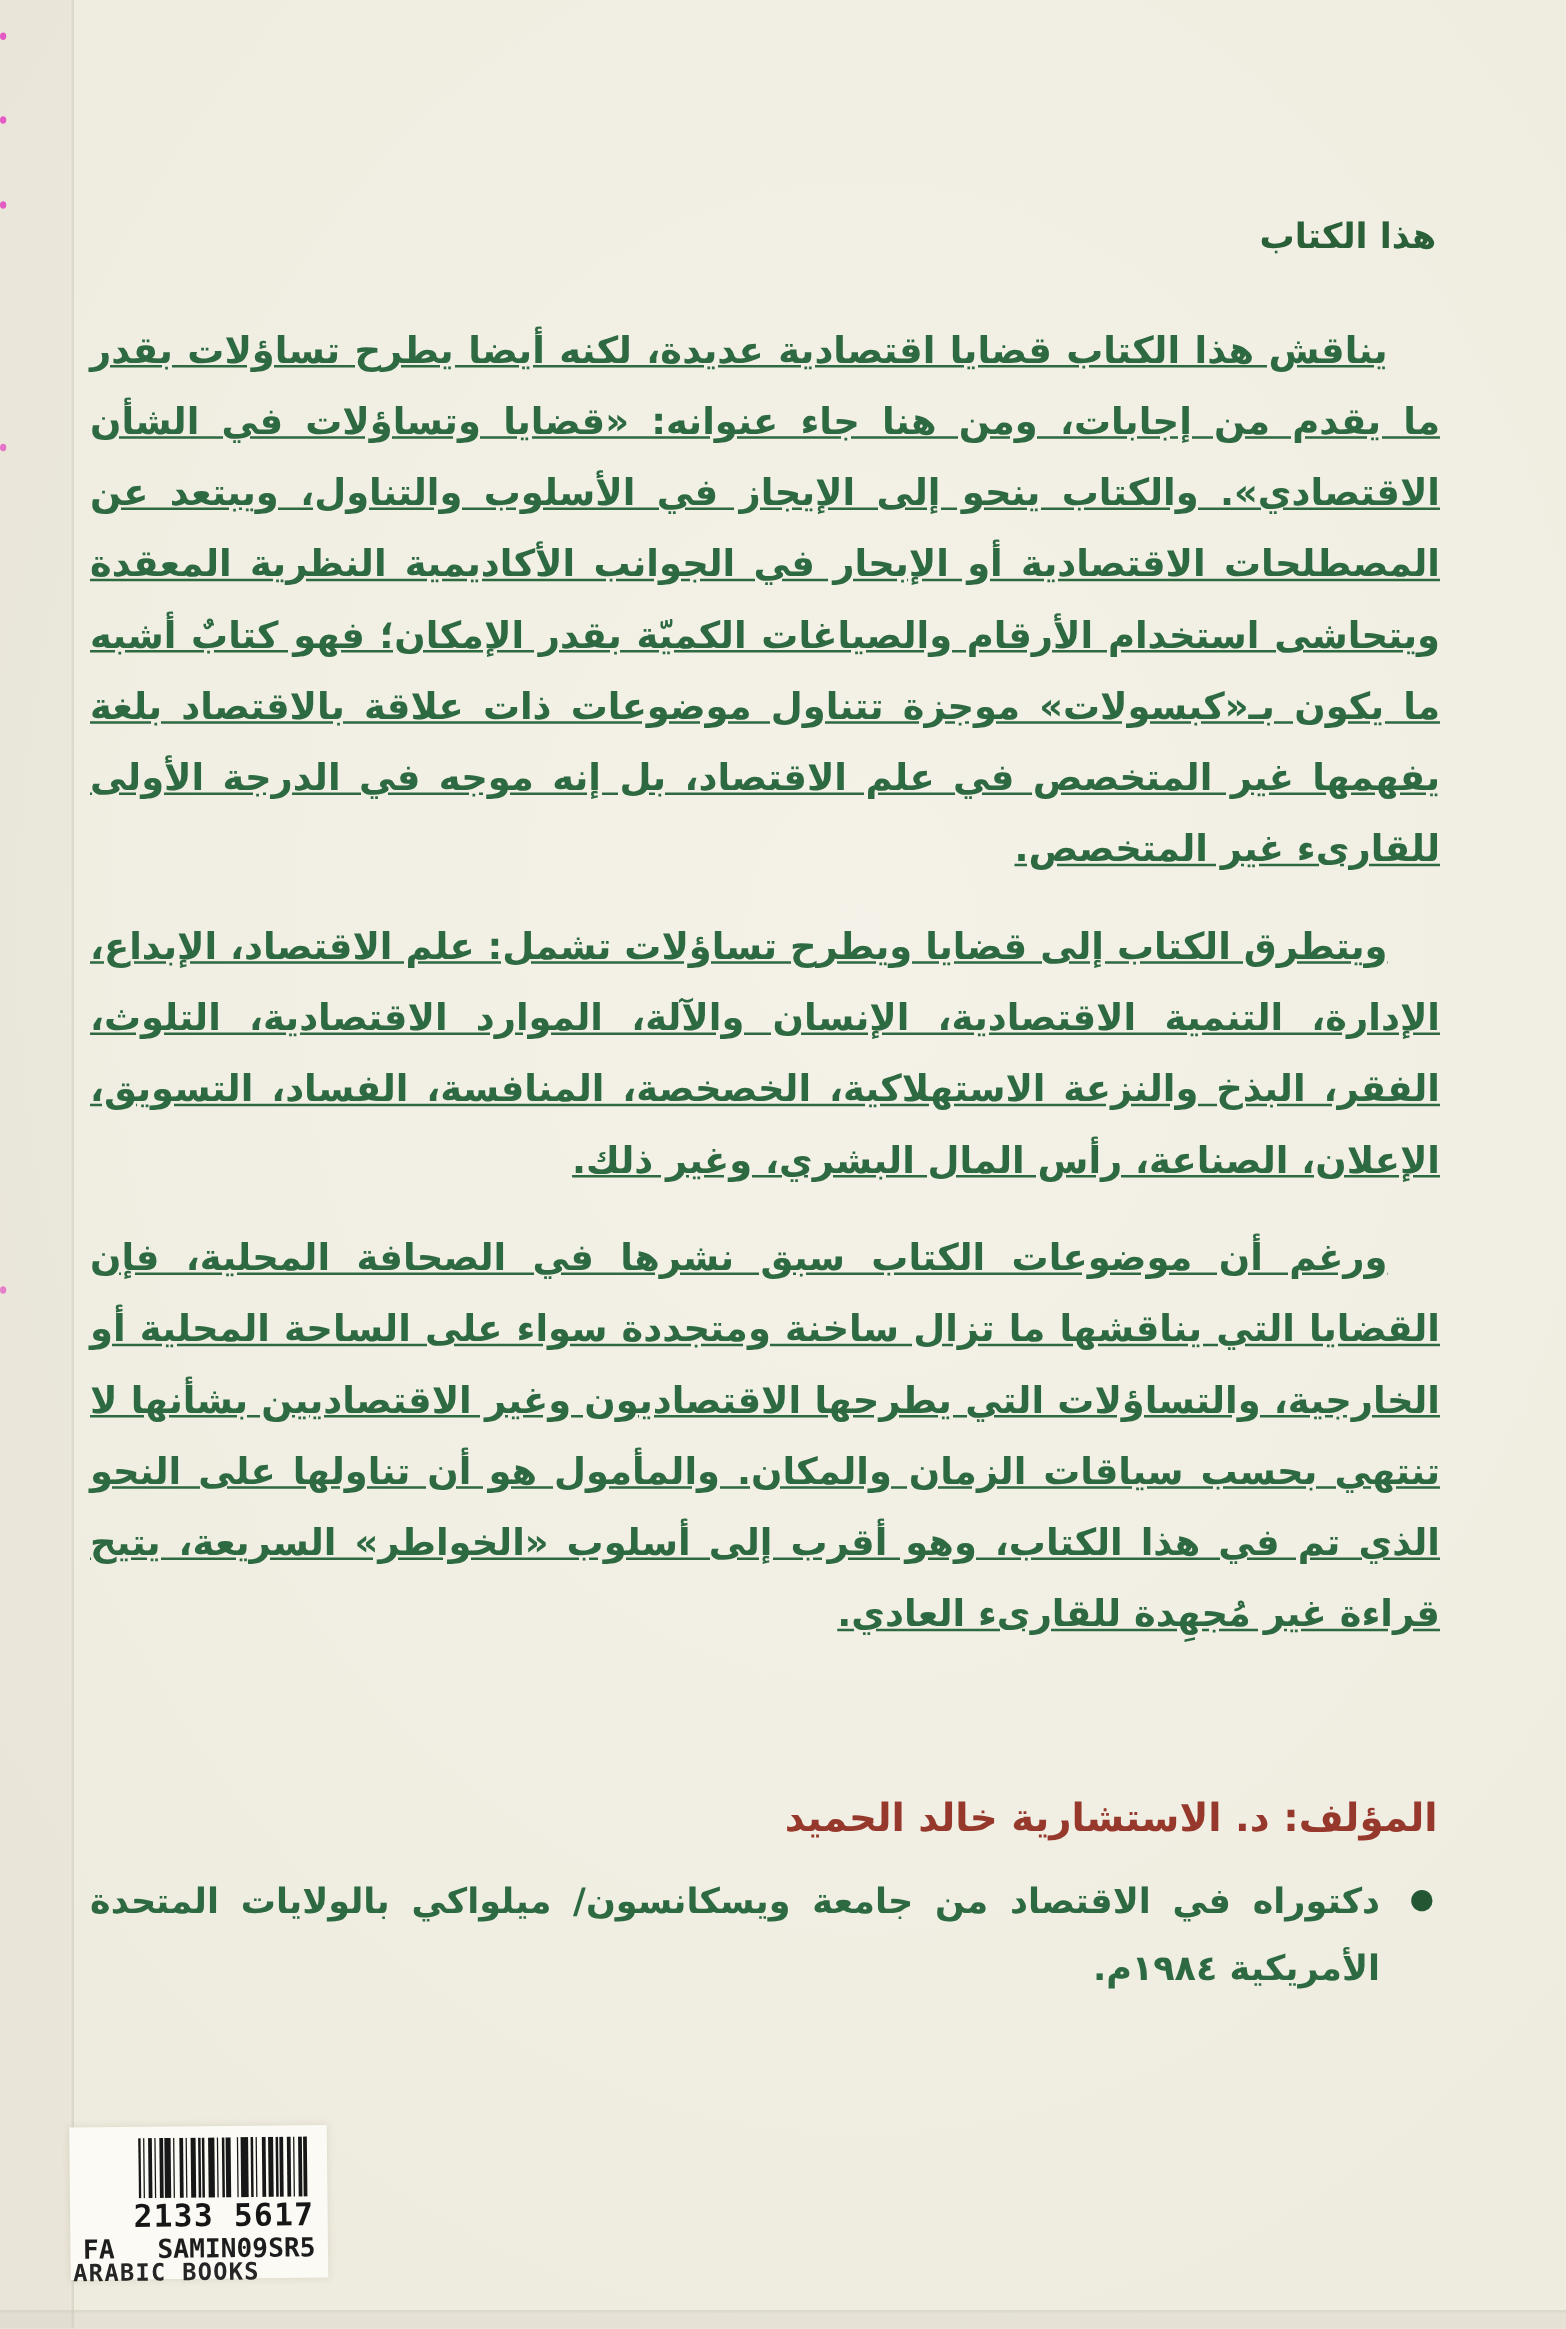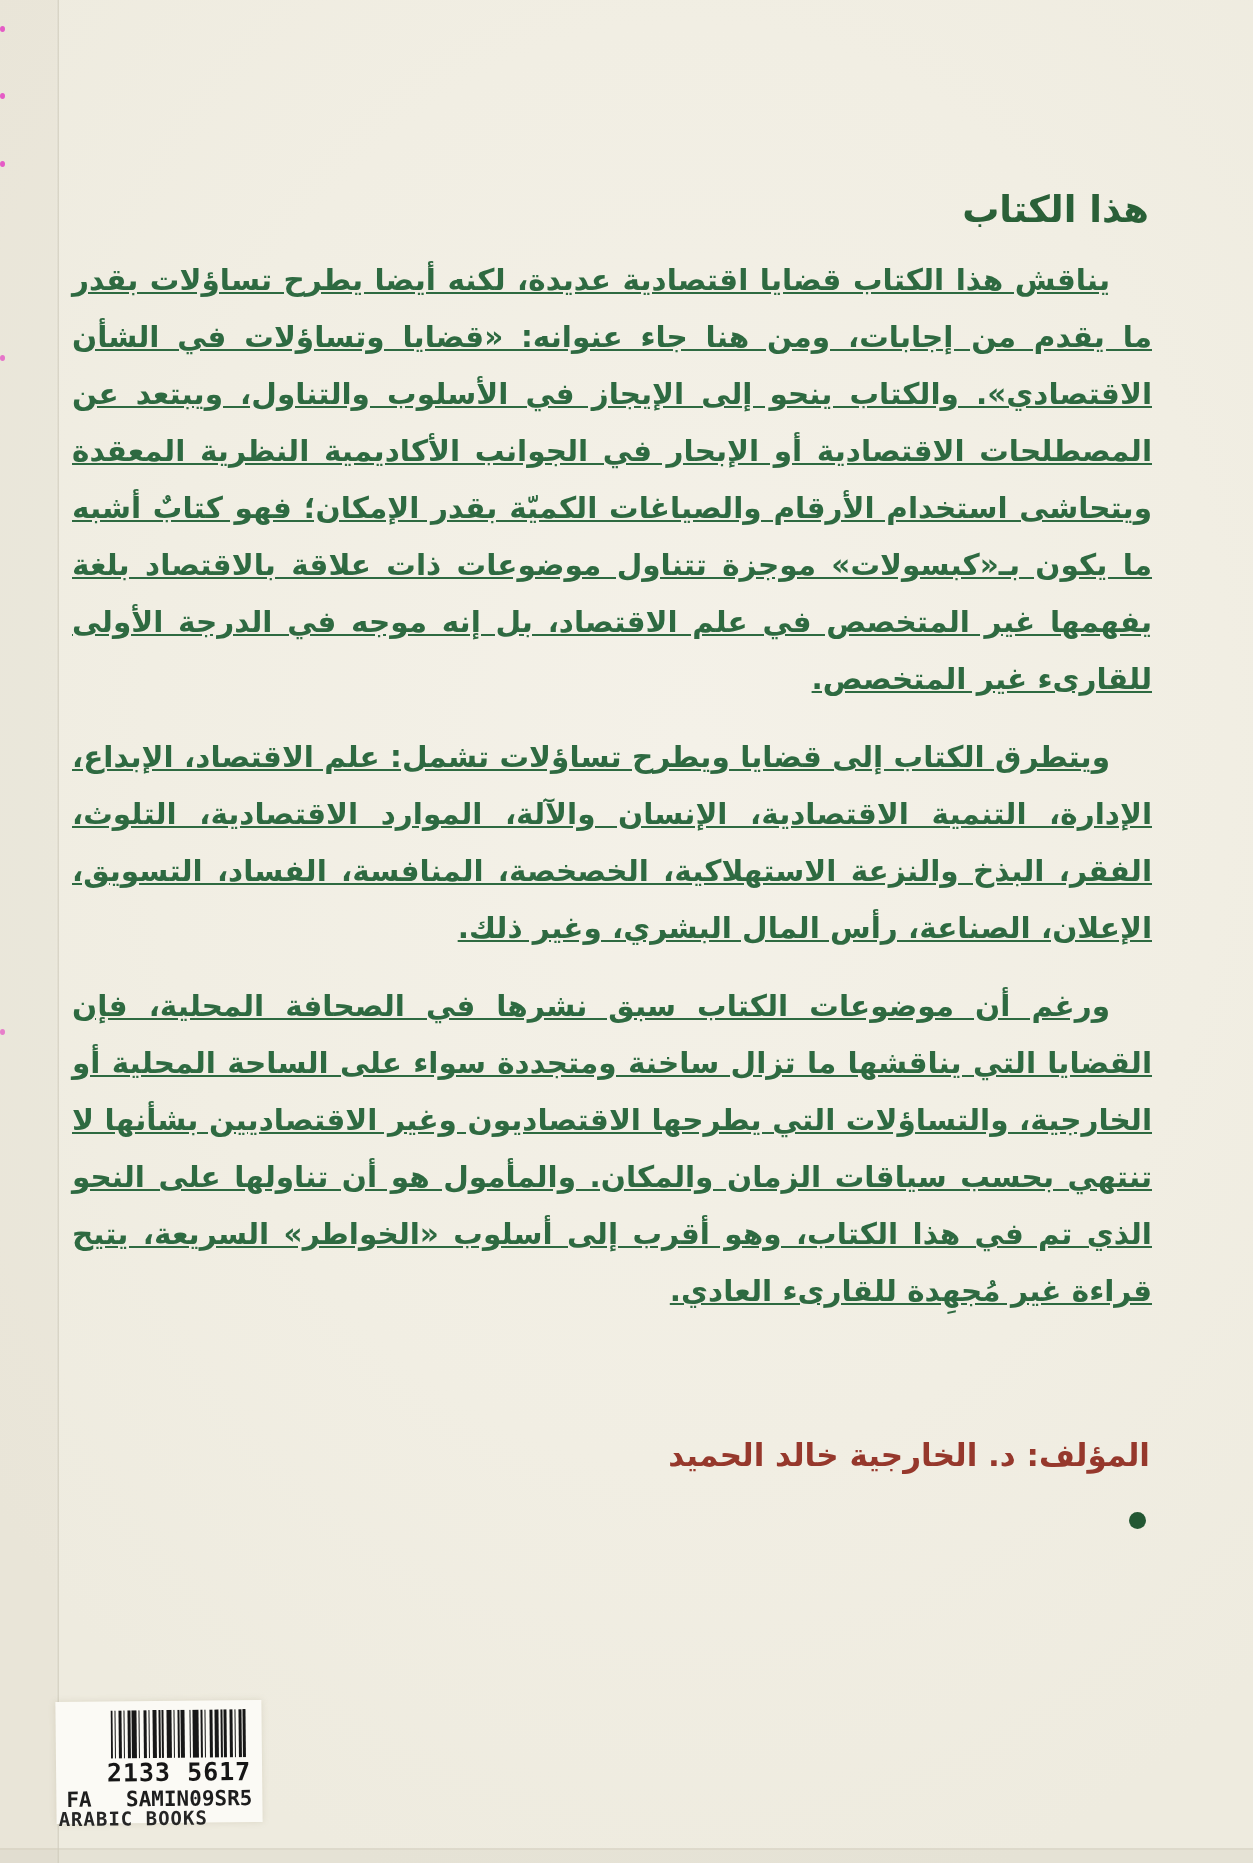--- a/index.html
+++ b/index.html
@@ -18,22 +18,22 @@
     background:linear-gradient(to left, rgba(190,185,168,.55), rgba(240,238,228,0));}
   .left-strip{position:absolute;top:0;bottom:0;left:0;width:56px;background:rgba(210,205,188,.18);}
   .bottom-edge{position:absolute;left:0;right:0;top:1848px;height:2px;background:#cfcaba;opacity:.55;}
   .bottom-strip{position:absolute;left:0;right:0;top:1850px;bottom:0;background:rgba(205,200,182,.25);}
   .speck{position:absolute;width:5px;height:6px;border-radius:50%;background:#e438c0;opacity:.8;}
   .s1{left:0;top:26px;} .s2{left:0;top:93px;} .s3{left:0;top:161px;}
   .s4{left:0;top:355px;opacity:.65;} .s5{left:0;top:1029px;opacity:.6;}
 
   
   .heading{
-    position:absolute;top:188px;right:104px;
-    font-size:37px;font-weight:bold;color:#2a6038;
+    position:absolute;top:172px;right:104px;
+    font-size:28px;font-weight:bold;color:#2a6038;
     letter-spacing:0;
   }
   .content{
     position:absolute;top:252px;right:101px;width:1080px;
     color:#2e6a41;
     font-size:29.5px;font-weight:bold;line-height:57px;
     text-align:justify;
   }
   .content p{margin:0 0 21px 0;text-indent:42px;text-decoration:underline;}
   .content p:last-child{margin-bottom:0;}
@@ -92,25 +92,26 @@
   <div class="speck s5"></div>
 
   <div class="heading">هذا الكتاب</div>
 
   <div class="content">
     <p>يناقش هذا الكتاب قضايا اقتصادية عديدة، لكنه أيضا يطرح تساؤلات بقدر ما يقدم من إجابات، ومن هنا جاء عنوانه: «قضايا وتساؤلات في الشأن الاقتصادي». والكتاب ينحو إلى الإيجاز في الأسلوب والتناول، ويبتعد عن المصطلحات الاقتصادية أو الإبحار في الجوانب الأكاديمية النظرية المعقدة ويتحاشى استخدام الأرقام والصياغات الكميّة بقدر الإمكان؛ فهو كتابٌ أشبه ما يكون بـ«كبسولات» موجزة تتناول موضوعات ذات علاقة بالاقتصاد بلغة يفهمها غير المتخصص في علم الاقتصاد، بل إنه موجه في الدرجة الأولى للقارىء غير المتخصص.</p>
     <p>ويتطرق الكتاب إلى قضايا ويطرح تساؤلات تشمل: علم الاقتصاد، الإبداع، الإدارة، التنمية الاقتصادية، الإنسان والآلة، الموارد الاقتصادية، التلوث، الفقر، البذخ والنزعة الاستهلاكية، الخصخصة، المنافسة، الفساد، التسويق، الإعلان، الصناعة، رأس المال البشري، وغير ذلك.</p>
     <p>ورغم أن موضوعات الكتاب سبق نشرها في الصحافة المحلية، فإن القضايا التي يناقشها ما تزال ساخنة ومتجددة سواء على الساحة المحلية أو الخارجية، والتساؤلات التي يطرحها الاقتصاديون وغير الاقتصاديين بشأنها لا تنتهي بحسب سياقات الزمان والمكان. والمأمول هو أن تناولها على النحو الذي تم في هذا الكتاب، وهو أقرب إلى أسلوب «الخواطر» السريعة، يتيح قراءة غير مُجهِدة للقارىء العادي.</p>
   </div>
 
-  <div class="author">المؤلف: د. الخارجية خالد الحميد</div>
+  <div class="author">المؤلف: د. الاستشارية خالد الحميد</div>
 
   <div class="bullets">
     <div class="bullet">
       <span class="dot"></span>
+      <span>دكتوراه في الاقتصاد من جامعة ويسكانسون/ ميلواكي بالولايات المتحدة الأمريكية ١٩٨٤م.</span>
     </div>
   </div>
 
   <div class="label">
     <div class="bars" id="barcode-bars">
         <div style="width: 3px;"></div>
         <div class="gap" style="width: 2px;"></div>
         <div style="width: 2px;"></div>
         <div class="gap" style="width: 3px;"></div>
         <div style="width: 5px;"></div>

